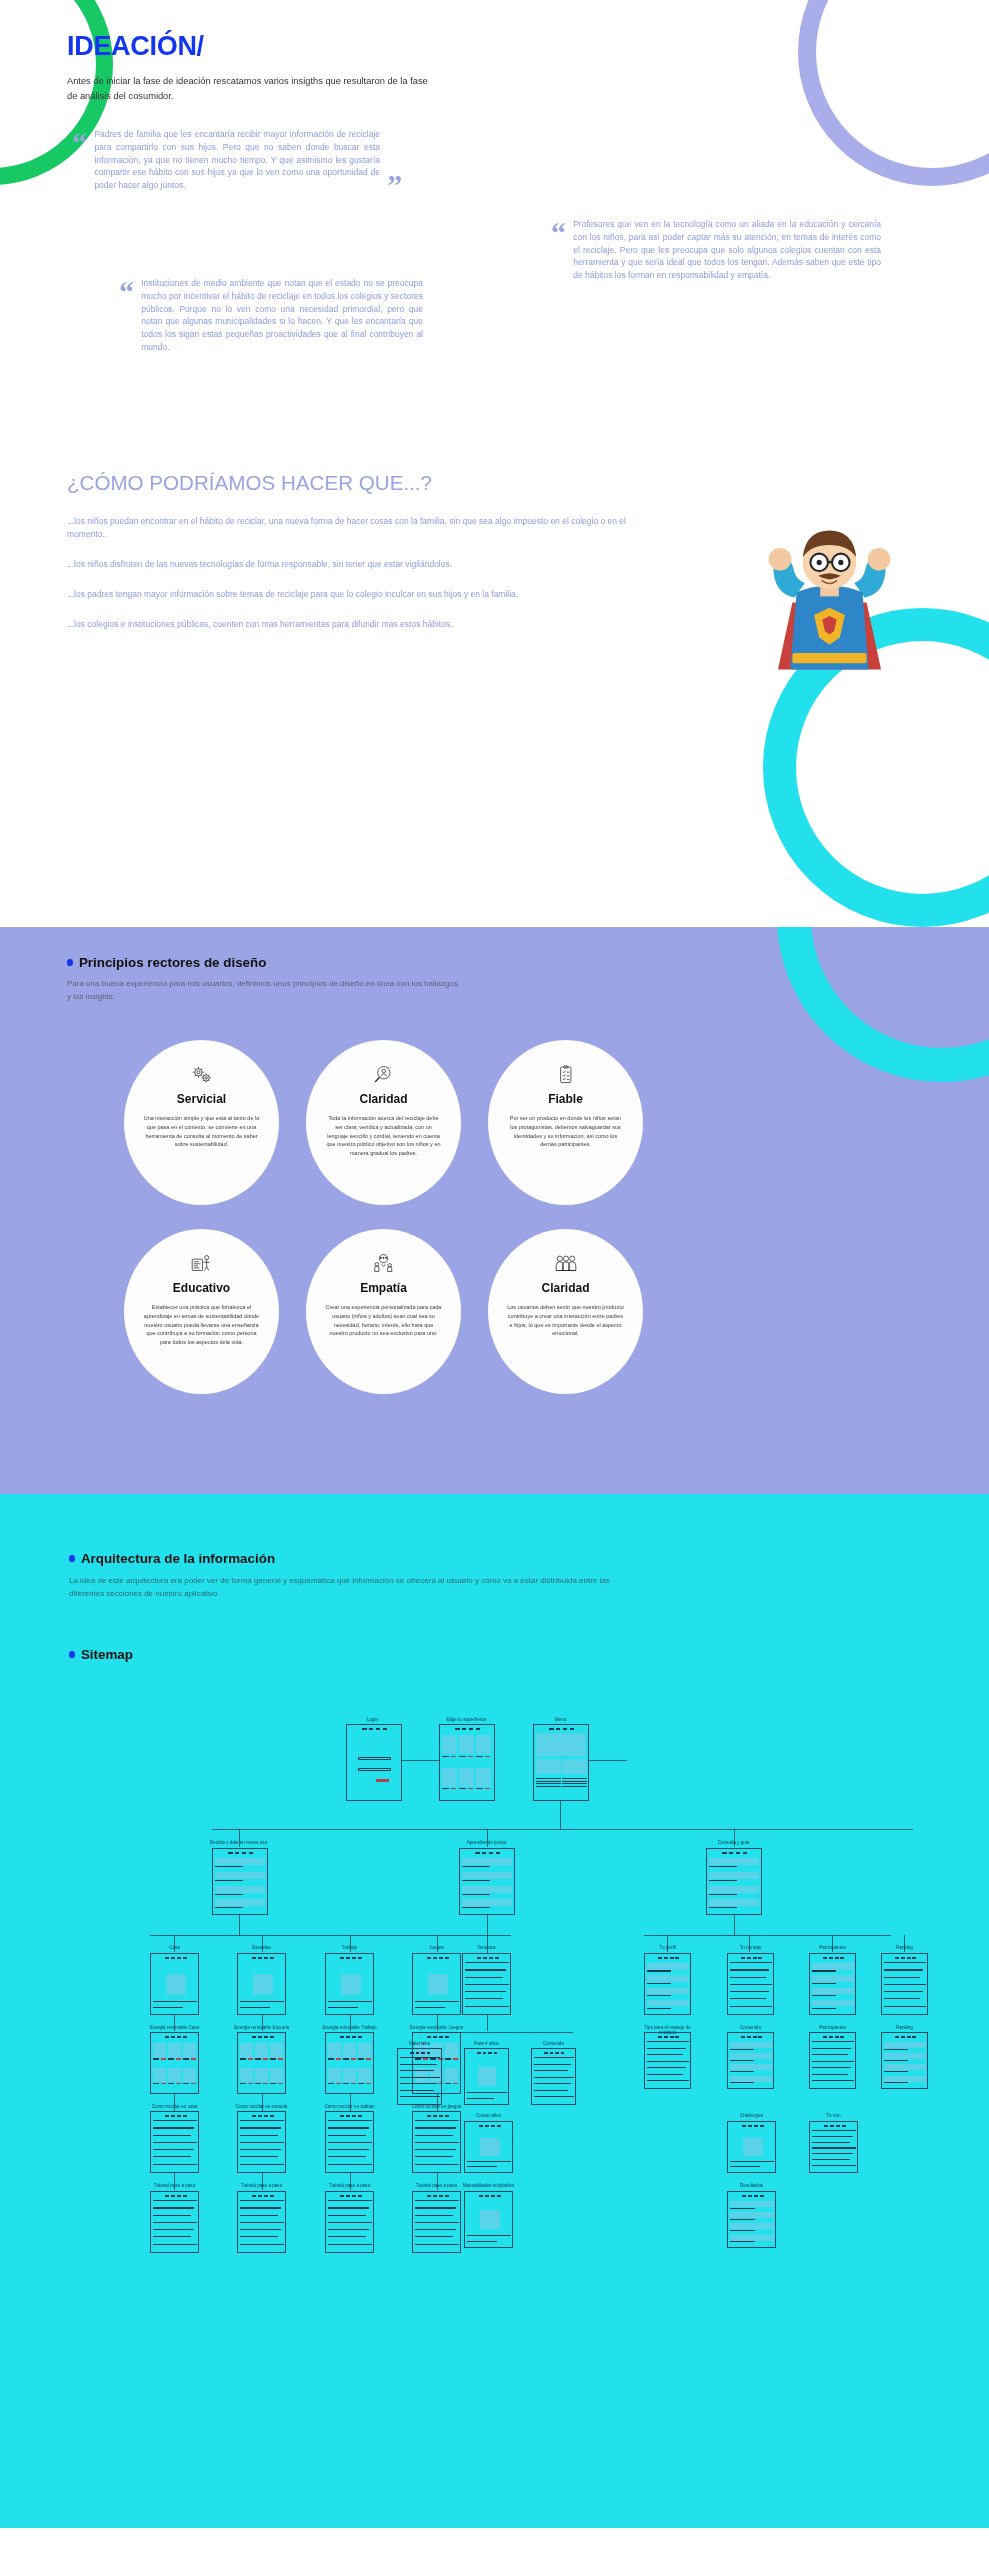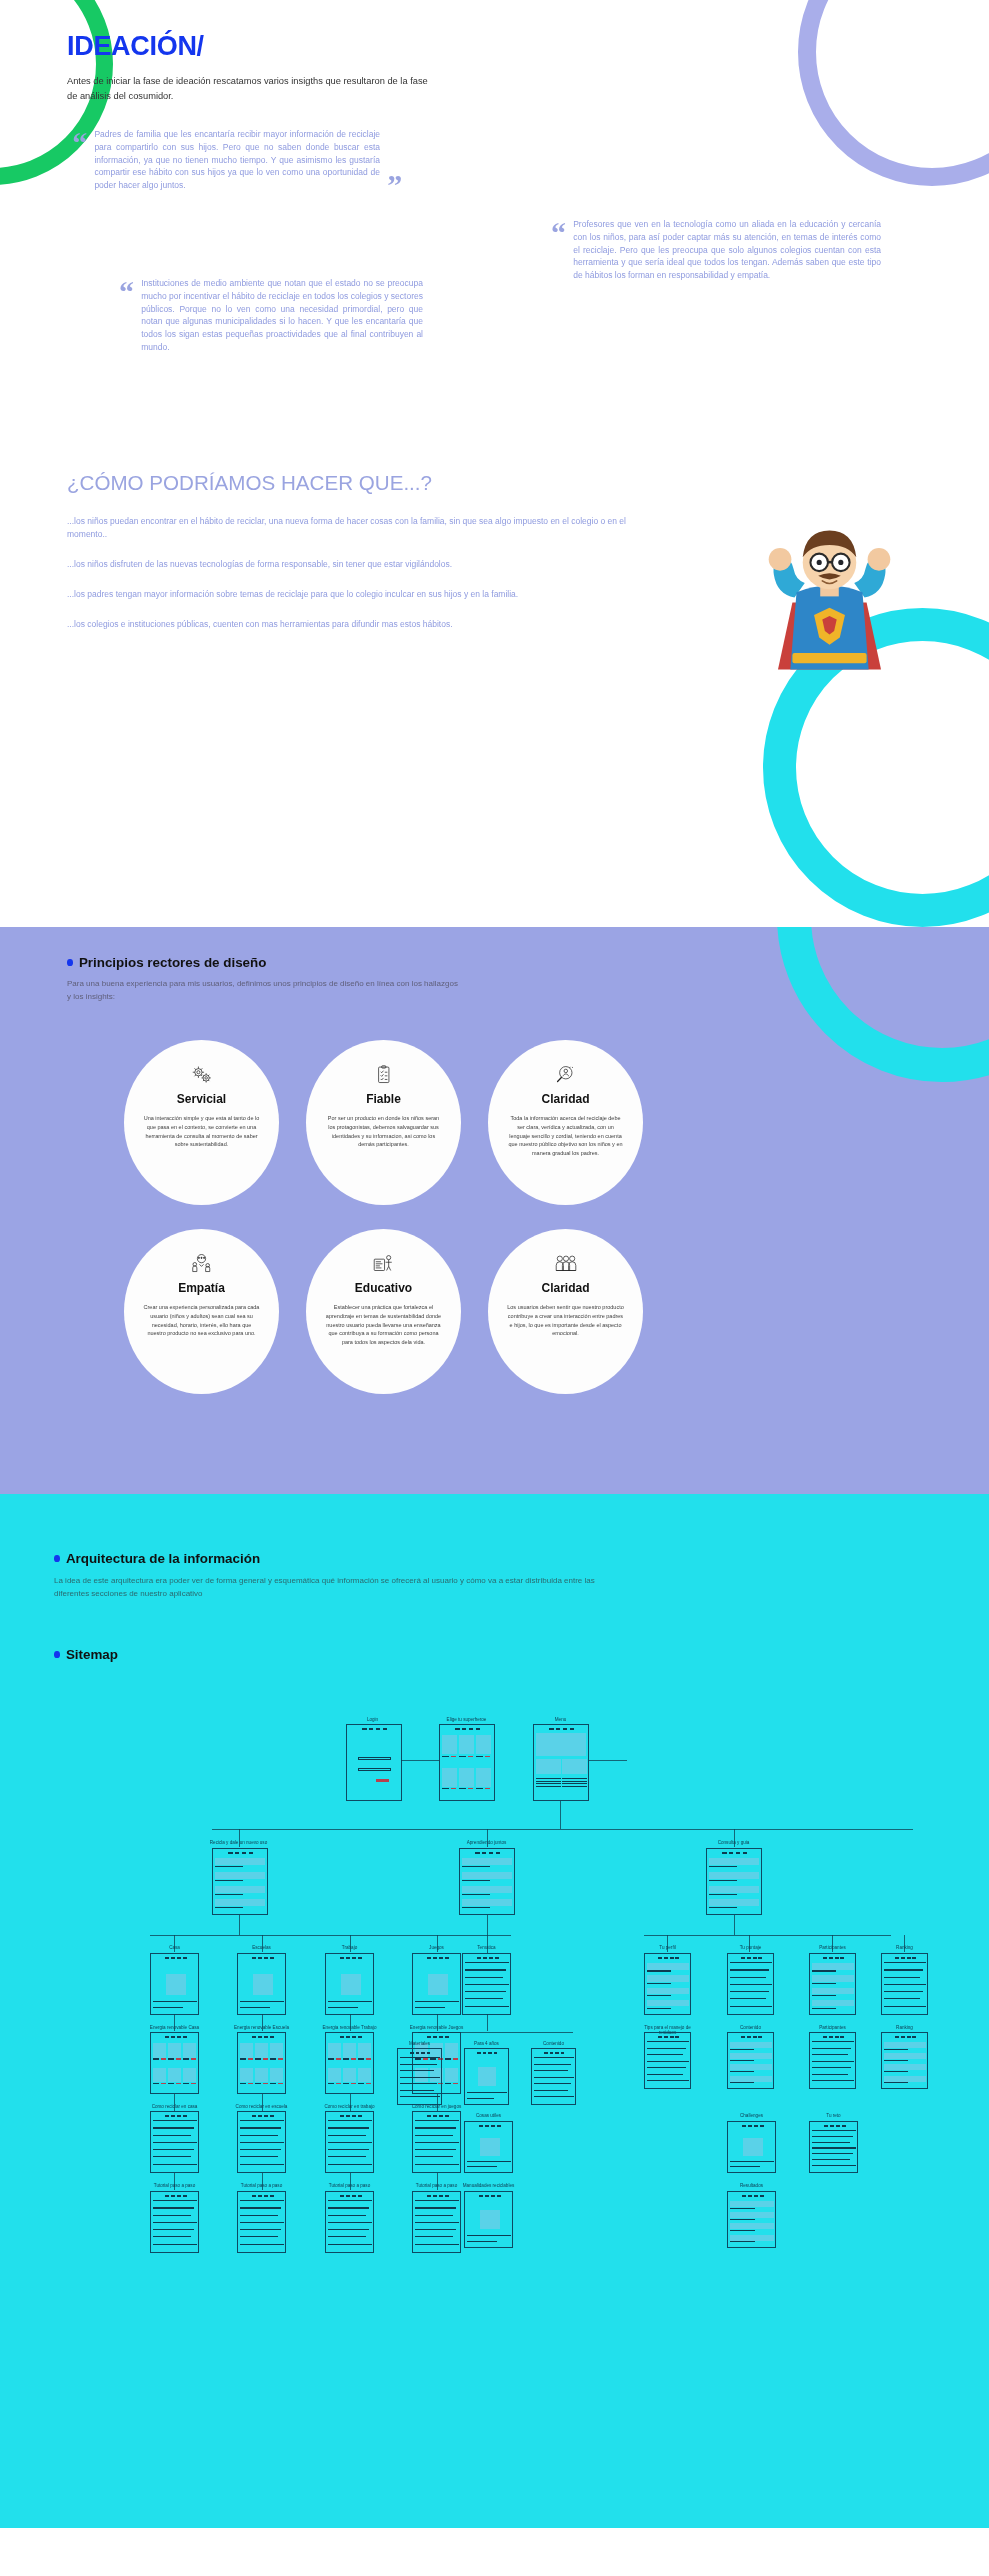--- a/index.html
+++ b/index.html
@@ -168,21 +168,21 @@
   }
 
   
   .sec-arquitectura {
     position:relative;
     width:989px;
     background:#22E0EC;
     padding:57px 0 62px 0;
     overflow:hidden;
   }
-  .arq-inner { padding-left:54px; position:relative; z-index:3; }
+  .arq-inner { padding-left:69px; position:relative; z-index:3; }
   .arq-sub {
     font-size:8px; color:#2a6b70; line-height:1.6;
     margin-top:9.3px; max-width:567px;
   }
   .sitemap-head { margin-top:46px; }
 
   
   .sitemap {
     position:relative;
     margin:31px auto 0 auto;
@@ -311,74 +311,74 @@
                 <circle cx="31" cy="25" r="2.5"></circle>
               <path d="M31 16v3M31 31v3M22 25h3M37 25h3M24.8 18.8l2.1 2.1M35.1 29.1l2.1 2.1M37.2 18.8l-2.1 2.1M26.9 29.1l-2.1 2.1"></path>
             </svg>
           </span>
           <div class="circle-title">Servicial</div>
           <div class="circle-body">Una interacción simple y que esta al tanto de lo que pasa en el contexto, se convierte en una herramienta de consulta al momento de saber sobre sustentabilidad.</div>
         </div>
 
         <div class="circle-card">
           <span class="circle-icon">
-            <svg width="15.5" height="19.6" viewBox="0 0 30 38" fill="none" stroke="#222" stroke-width="1.4">
-              <rect x="5" y="4" width="20" height="30" rx="2"></rect>
-              <rect x="11" y="1.5" width="8" height="4.5" rx="1.5"></rect>
-              <path d="M9 13l2 2 3.5-4M9 20l2 2 3.5-4M9 27l2 2 3.5-4"></path>
-              <path d="M17 14h5M17 21h5M17 28h5"></path>
-            </svg>
-          </span>
-          <div class="circle-title">Fiable</div>
-          <div class="circle-body">Por ser un producto en donde los niños seran los protagonistas, debemos salvaguardar sus identidades y su informacion, asi como los demás participantes.</div>
-        </div>
-
-        <div class="circle-card">
-          <span class="circle-icon">
             <svg width="20.6" height="19.6" viewBox="0 0 40 38" fill="none" stroke="#222" stroke-width="1.4">
               <circle cx="21" cy="15" r="12"></circle>
               <circle cx="21" cy="11.5" r="3.4"></circle>
               <path d="M15.4 22c1.2-3.2 3.2-4.6 5.6-4.6s4.4 1.4 5.6 4.6"></path>
               <path d="M12.4 24.2L5 32" stroke-linecap="round" stroke-width="2.4"></path>
               <path d="M28 5c3-1.5 6-1 8 1" stroke-dasharray="2 3"></path>
             </svg>
           </span>
           <div class="circle-title">Claridad</div>
           <div class="circle-body">Toda la información acerca del reciclaje debe ser clara, verídica y actualizada, con un lenguaje sencillo y cordial, teniendo en cuenta que nuestro público objetivo son los niños y en manera gradual los padres.</div>
+        </div>
+
+        <div class="circle-card">
+          <span class="circle-icon">
+            <svg width="15.5" height="19.6" viewBox="0 0 30 38" fill="none" stroke="#222" stroke-width="1.4">
+              <rect x="5" y="4" width="20" height="30" rx="2"></rect>
+              <rect x="11" y="1.5" width="8" height="4.5" rx="1.5"></rect>
+              <path d="M9 13l2 2 3.5-4M9 20l2 2 3.5-4M9 27l2 2 3.5-4"></path>
+              <path d="M17 14h5M17 21h5M17 28h5"></path>
+            </svg>
+          </span>
+          <div class="circle-title">Fiable</div>
+          <div class="circle-body">Por ser un producto en donde los niños seran los protagonistas, debemos salvaguardar sus identidades y su informacion, asi como los demás participantes.</div>
+        </div>
+
+        <div class="circle-card">
+          <span class="circle-icon">
+            <svg width="23" height="19.6" viewBox="0 0 44 38" fill="none" stroke="#222" stroke-width="1.4">
+              <rect x="4" y="10" width="20" height="22" rx="1.5"></rect>
+              <path d="M7 15h10M7 19h13M7 23h8M7 27h11"></path>
+              <circle cx="32" cy="7" r="4"></circle>
+              <path d="M32 11v13M32 24l-4 8M32 24l4 8M26 16h12"></path>
+            </svg>
+          </span>
+          <div class="circle-title">Educativo</div>
+          <div class="circle-body">Establecer una práctica que fortalezca el aprendizaje en temas de sustentabilidad donde nuestro usuario pueda llevarse una enseñanza que contribuya a su formación como persona para todos los aspectos dela vida.</div>
         </div>
 
         <div class="circle-card">
           <span class="circle-icon">
             <svg width="23" height="19.6" viewBox="0 0 44 38" fill="none" stroke="#222" stroke-width="1.4">
               <circle cx="22" cy="9" r="8"></circle>
               <path d="M18 20l4 4 4-4"></path>
               <circle cx="17" cy="7.5" r="1.2" fill="#222"></circle>
               <circle cx="22" cy="7.5" r="1.2" fill="#222"></circle>
               <circle cx="27" cy="7.5" r="1.2" fill="#222"></circle>
               <circle cx="9" cy="20" r="3.5"></circle>
               <path d="M5 34v-7a4 4 0 014-4 4 4 0 014 4v7z"></path>
               <circle cx="34" cy="22" r="3.5"></circle>
               <path d="M30 34v-6a4 4 0 014-4 4 4 0 014 4v6z"></path>
             </svg>
           </span>
           <div class="circle-title">Empatía</div>
           <div class="circle-body">Crear una experiencia personalizada para cada usuario (niños y adultos) sean cual sea su necesidad, horario, interés, ello hara que nuestro producto no sea exclusivo para uno.</div>
-        </div>
-
-        <div class="circle-card">
-          <span class="circle-icon">
-            <svg width="23" height="19.6" viewBox="0 0 44 38" fill="none" stroke="#222" stroke-width="1.4">
-              <rect x="4" y="10" width="20" height="22" rx="1.5"></rect>
-              <path d="M7 15h10M7 19h13M7 23h8M7 27h11"></path>
-              <circle cx="32" cy="7" r="4"></circle>
-              <path d="M32 11v13M32 24l-4 8M32 24l4 8M26 16h12"></path>
-            </svg>
-          </span>
-          <div class="circle-title">Educativo</div>
-          <div class="circle-body">Establecer una práctica que fortalezca el aprendizaje en temas de sustentabilidad donde nuestro usuario pueda llevarse una enseñanza que contribuya a su formación como persona para todos los aspectos dela vida.</div>
         </div>
 
         <div class="circle-card">
           <span class="circle-icon">
             <svg width="24" height="19.6" viewBox="0 0 46 38" fill="none" stroke="#222" stroke-width="1.4">
               <circle cx="11" cy="9" r="5"></circle>
                 <circle cx="23" cy="9" r="5"></circle>
                 <circle cx="35" cy="9" r="5"></circle>
               <path d="M4 32V22a7 7 0 017-7 7 7 0 017 7v10z"></path>
               <path d="M16 32V22a7 7 0 017-7 7 7 0 017 7v10z"></path>

